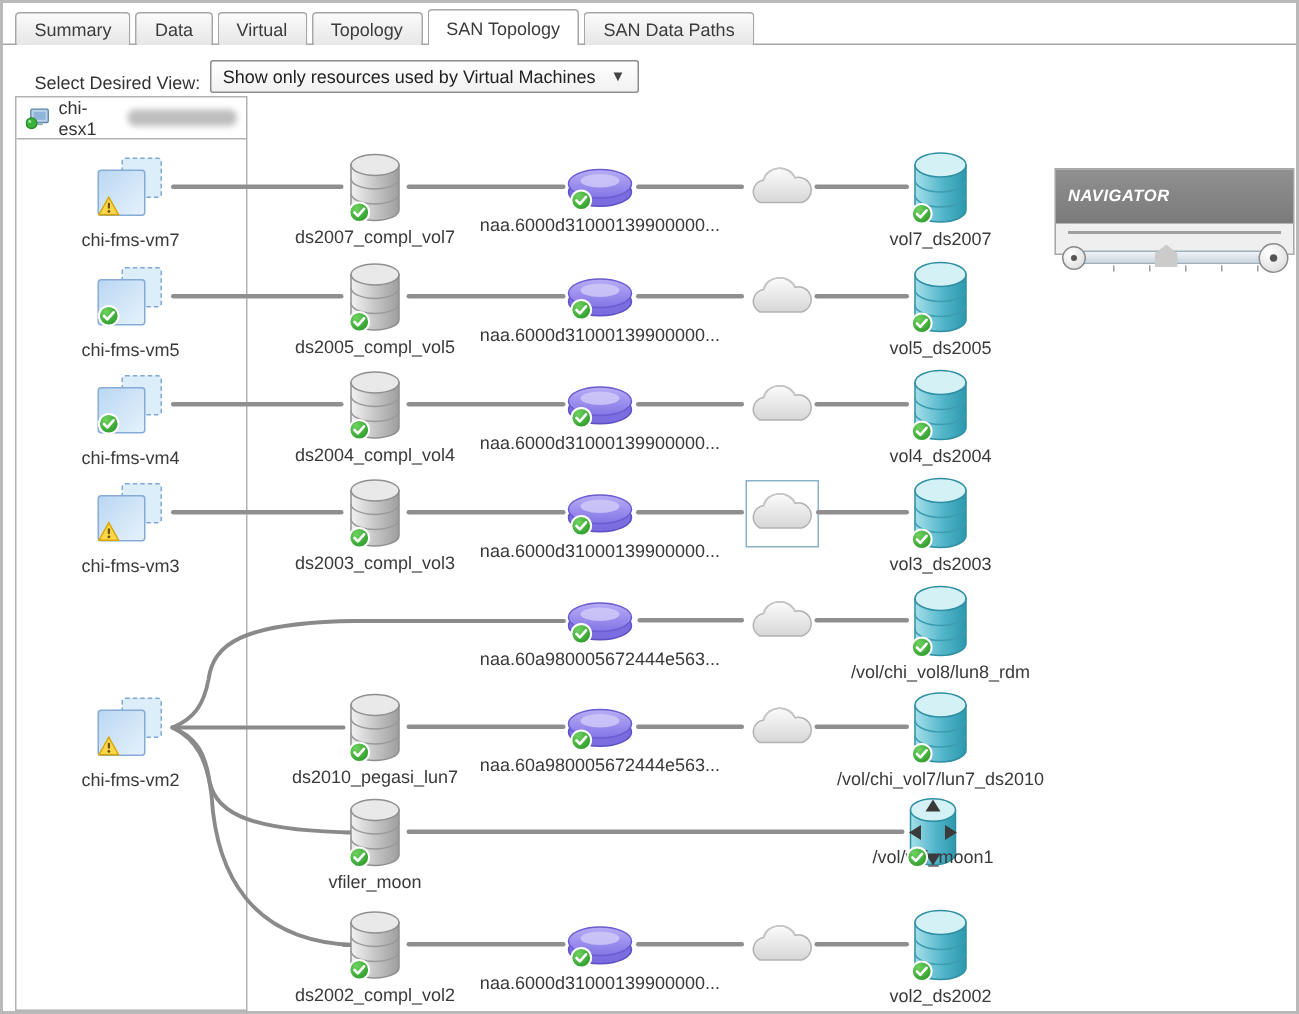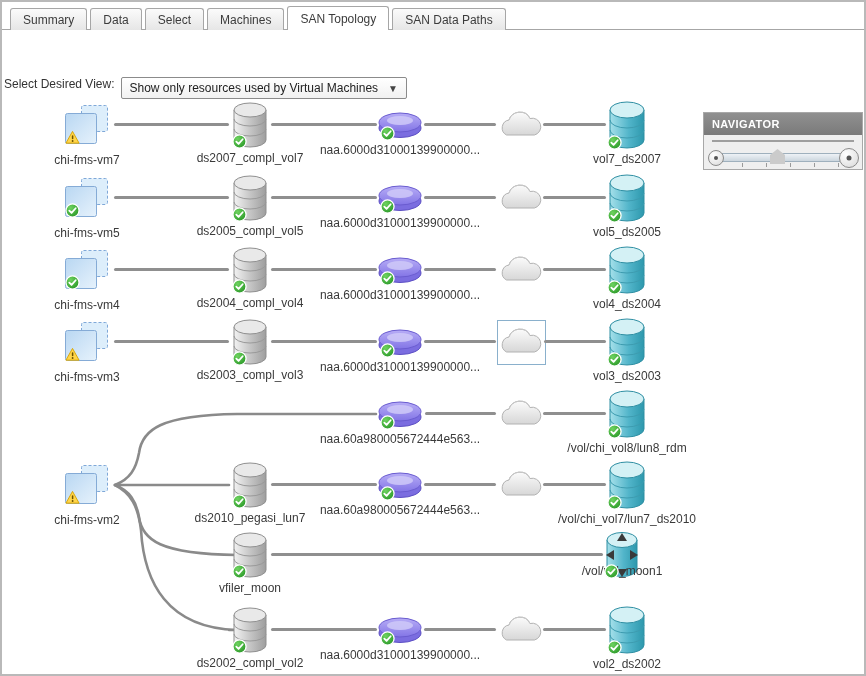--- a/index.html
+++ b/index.html
@@ -6,21 +6,21 @@
   .page{position:relative;width:866px;height:676px;box-sizing:border-box;border:2px solid #b9b9b9;background:#fff;overflow:hidden;}
 
   
   .tabbar{position:absolute;left:0;top:4px;width:100%;height:24px;border-bottom:1px solid #a6a6a6;padding-left:8px;box-sizing:border-box;}
   .tab{position:relative;display:inline-block;margin-right:3px;padding:4px 12px 3px;font-size:12px;color:#3c3c3c;
        background:linear-gradient(#fbfbfb,#e6e6e6);border:1px solid #a6a6a6;border-bottom:none;
        border-radius:3px 3px 0 0;top:1px;cursor:default;}
   .tab.active{background:#fff;z-index:5;top:0;padding-top:5px;padding-bottom:4px;margin-bottom:-1px;}
 
   
-  .toolbar{position:absolute;left:2px;top:38px;display:flex;align-items:flex-start;gap:6px;font-size:12px;color:#333;margin-top:37px;}
+  .toolbar{position:absolute;left:21px;top:38px;display:flex;align-items:flex-end;gap:6px;font-size:12px;color:#333;}
   .select{display:inline-flex;align-items:center;gap:10px;border:1px solid #8b8b8b;border-radius:2px;background:linear-gradient(#ffffff,#f1f1f1);
           padding:3px 8px;font-size:12px;color:#222;cursor:default;}
   .select .arrow{font-size:10px;color:#444;}
 
   
   .hostbox{position:absolute;left:8px;top:62px;width:155px;height:610px;border:1px solid #b3b3b3;background:#fff;box-sizing:border-box;}
   .hosthdr{display:flex;align-items:center;gap:6px;height:27px;border-bottom:1px solid #b3b3b3;padding:0 6px;font-size:12px;color:#333;}
   .redact{display:inline-block;width:82px;height:11px;border-radius:5px;background:#bdbdbd;filter:blur(2px);}
 
   
@@ -41,22 +41,22 @@
   .n-ds  .badge{left:-18px;top:9px;}
   .n-lun .badge{left:-20px;top:1px;}
   .n-vol .badge{left:-20px;top:10px;}
   .n-mvol .badge{left:-18px;top:9px;}
   .lbl{position:absolute;left:0;transform:translateX(-50%);white-space:nowrap;font-size:12px;color:#3a3a3a;}
   .n-vm .lbl{top:28px;} .n-ds .lbl{top:26px;} .n-lun .lbl{top:18px;} .n-vol .lbl{top:27px;} .n-mvol .lbl{top:9px;}
   .selbox{position:absolute;left:495px;top:318px;width:47px;height:43px;border:1px solid #8ab0cc;background:#fff;z-index:1;}
 
   
   .nav{position:absolute;left:701px;top:110px;width:160px;height:58px;border:1px solid #a8a8a8;box-sizing:border-box;background:#efefef;z-index:6;}
-  .navhdr{height:22px;background:linear-gradient(#909090,#7a7a7a);color:#fff;font-size:11px;font-weight:bold;
-          letter-spacing:.4px;display:flex;align-items:center;padding:0 8px;}
+  .navhdr{height:36px;background:linear-gradient(#909090,#7a7a7a);color:#fff;font-size:11px;font-weight:bold;
+          letter-spacing:.4px;display:flex;align-items:center;padding:0 8px;font-style:italic;}
   .navrule{height:2px;background:#9f9f9f;margin:5px 8px 0;}
   .slider{position:relative;height:28px;}
   .track{position:absolute;left:8px;right:8px;top:11px;height:7px;border:1px solid #9fb0bd;border-radius:3px;
          background:linear-gradient(#eef2f6,#ccd6de);}
   .endcap{position:absolute;border:1px solid #8b8b8b;border-radius:50%;background:radial-gradient(circle at 35% 30%,#ffffff,#d8d8d8);}
   .endcap .dot{position:absolute;left:50%;top:50%;transform:translate(-50%,-50%);border-radius:50%;background:#555;}
   .cap-l{left:4px;top:8px;width:14px;height:14px;} .cap-l .dot{width:4px;height:4px;}
   .cap-r{right:3px;top:6px;width:18px;height:18px;} .cap-r .dot{width:5px;height:5px;}
   .tick{position:absolute;top:21px;width:1px;height:4px;background:#9a9a9a;}
   .thumb{position:absolute;left:66px;top:7px;width:15px;height:15px;background:#cbcbcb;
@@ -142,31 +142,40 @@
       <rect x="8" y="11" width="5" height="2" fill="#9ab2c8"></rect>
       <circle cx="4.5" cy="11.5" r="4" fill="#3cb43c" stroke="#2a8a2a"></circle>
       <circle cx="3.2" cy="10.2" r="1.2" fill="#8fe08f"></circle>
     </symbol>
   </defs>
 </svg>
 
 <div class="page">
 
   <div class="tabbar">
-    <span class="tab">Summary</span><span class="tab">Data</span><span class="tab">Select</span><span class="tab">Machines</span><span class="tab active">SAN Topology</span><span class="tab">SAN Data Paths</span>
+    <span class="tab">Summary</span><span class="tab">Data</span><span class="tab">Virtual</span><span class="tab">Topology</span><span class="tab active">SAN Topology</span><span class="tab">SAN Data Paths</span>
   </div>
 
   <div class="toolbar">
     <span>Select Desired View:</span>
     <span class="select">
       <span>Show only resources used by Virtual Machines</span>
       <span class="arrow">▼</span>
     </span>
   </div>
 
+  <div class="hostbox">
+    <div class="hosthdr">
+      <svg width="18" height="16">
+          <use href="#sym-host"></use>
+        </svg>
+      <span>chi-esx1</span>
+      <span class="redact"></span>
+    </div>
+  </div>
 
   <div class="diagram">
 
     <div class="selbox"></div>
 
     <div class="hline" style="left:112px;top:121px;width:115px"></div>
     <div class="hline" style="left:269px;top:121px;width:106px"></div>
     <div class="hline" style="left:422px;top:121px;width:72px"></div>
     <div class="hline" style="left:541px;top:121px;width:63px"></div>
 

